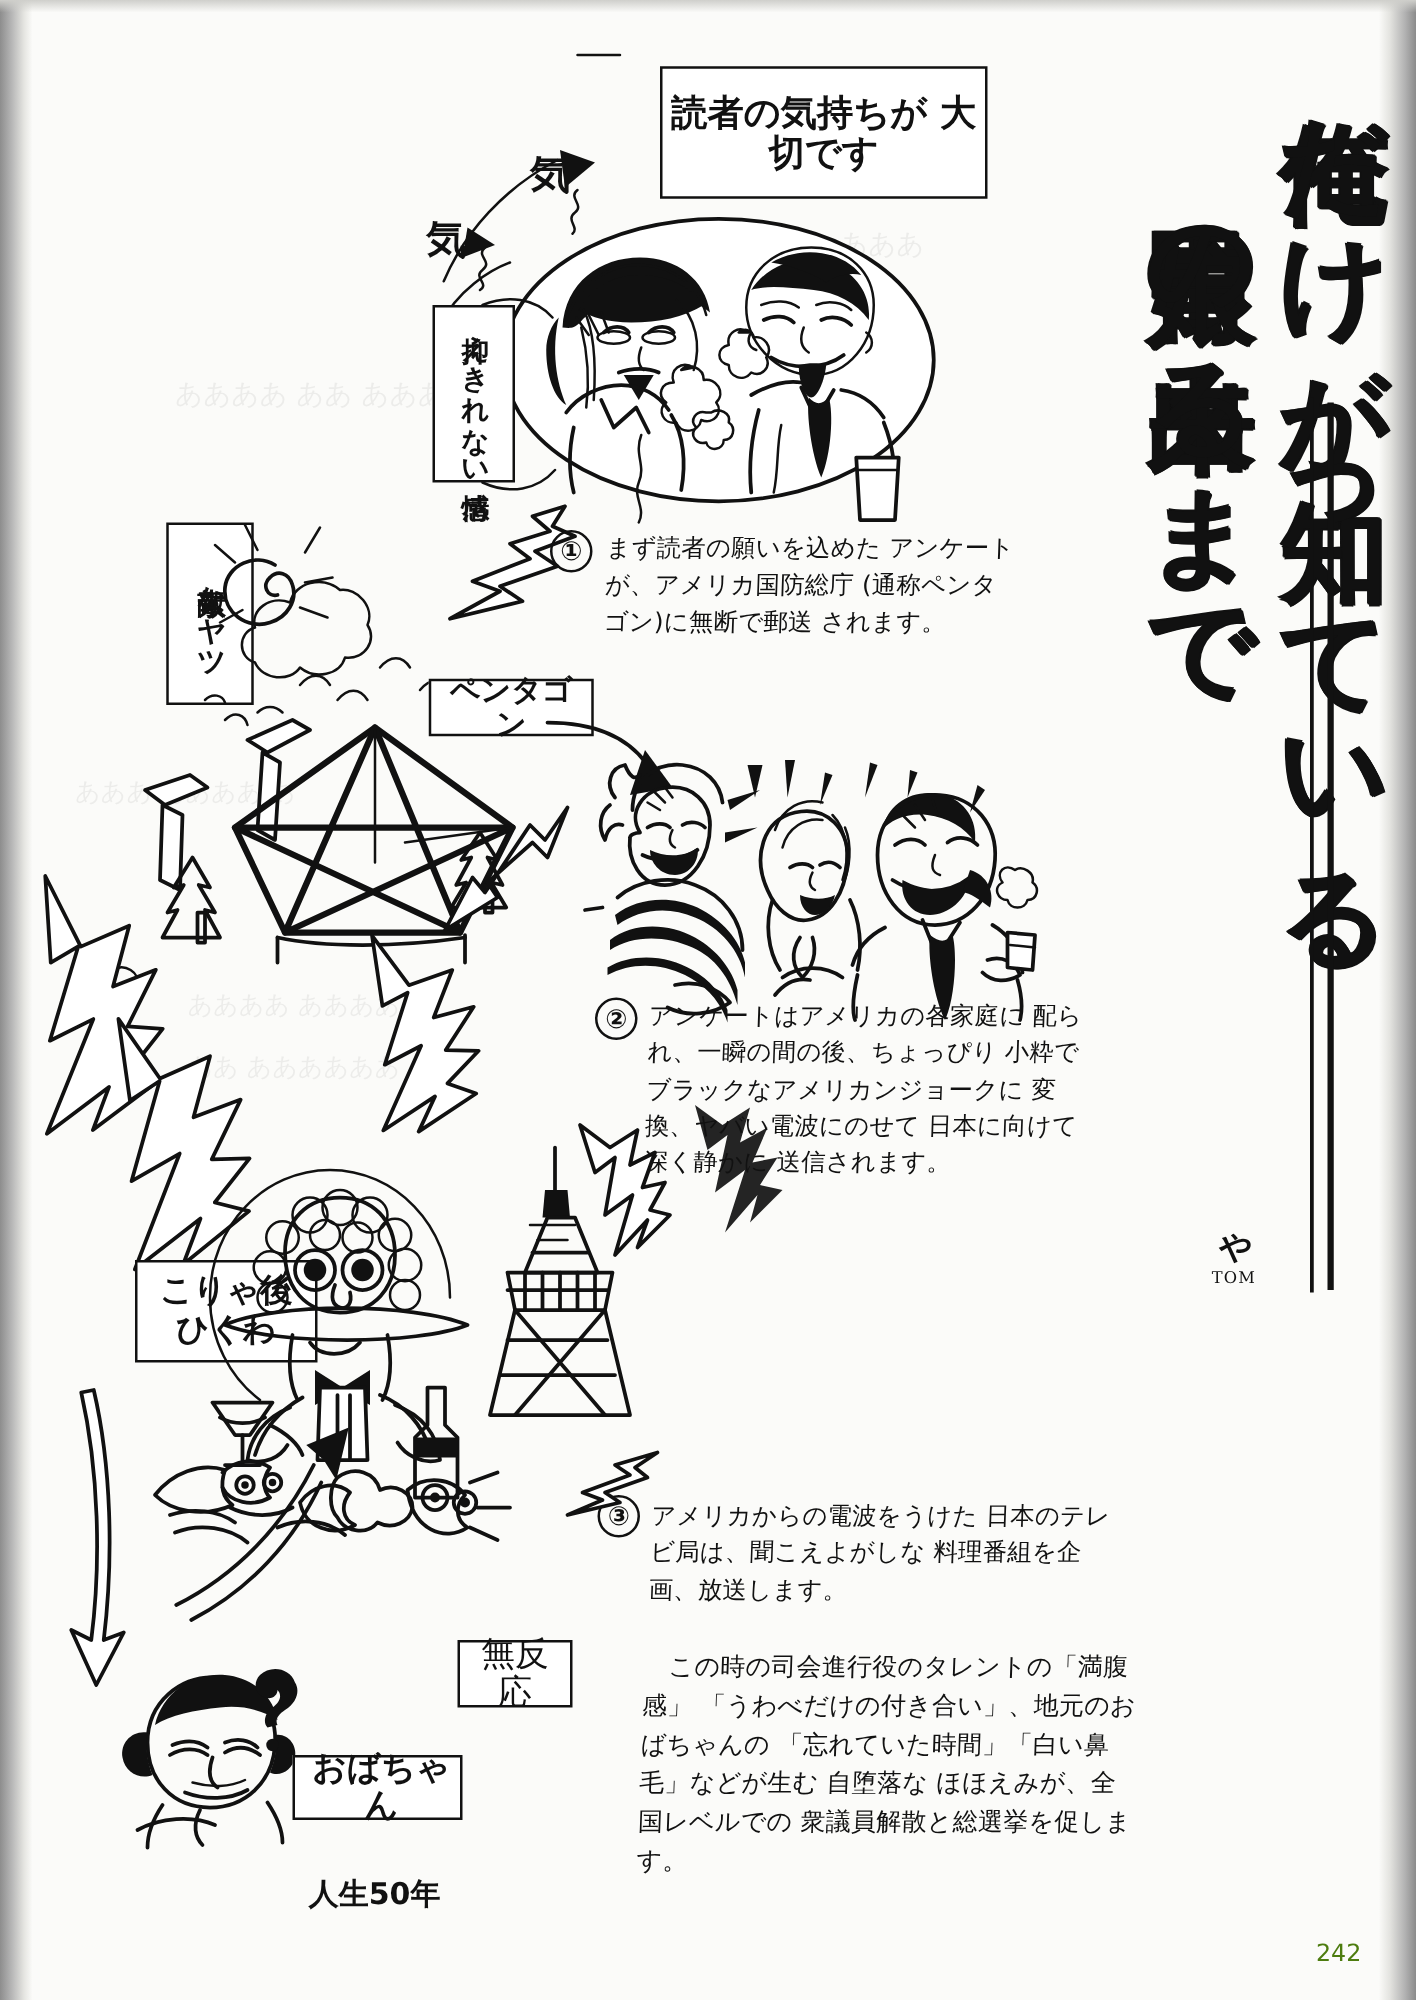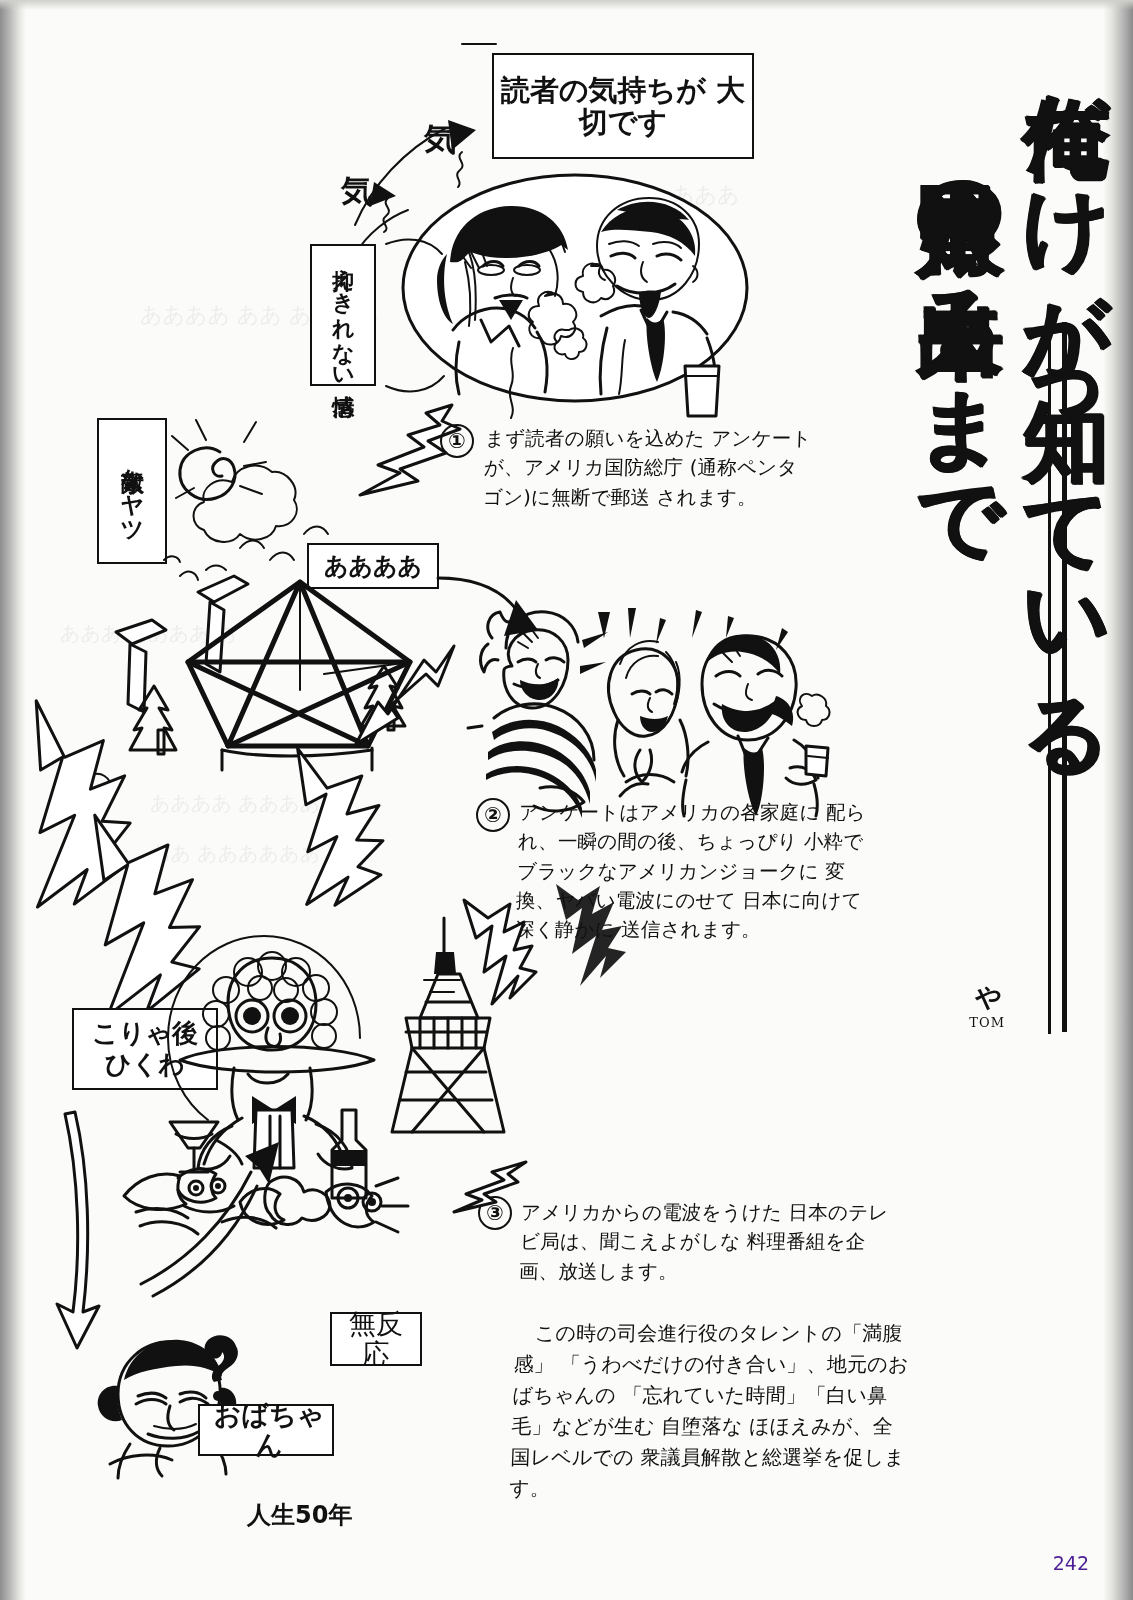--- a/index.html
+++ b/index.html
@@ -17,21 +17,21 @@
     background:linear-gradient(to right,#8d8d8d 0%,#b5b5b5 35%,#e6e6e2 75%,rgba(251,251,249,0) 100%);}
   .scan-edge-right{position:absolute;right:0;top:0;width:30px;height:100%;
     background:linear-gradient(to left,#8a8a8a 0%,#b2b2b2 30%,#e3e3df 70%,rgba(251,251,249,0) 100%);}
   .scan-edge-top{position:absolute;left:0;top:0;width:100%;height:10px;
     background:linear-gradient(to bottom,#cfcfcb 0%,rgba(251,251,249,0) 100%);}
   .bleed{position:absolute;opacity:.055;filter:blur(.4px);
     font-family:"DejaVu Sans","Liberation Sans",sans-serif;color:#000;}
   .boxlabel{
     position:absolute;border:2.5px solid #111;background:#fff;
     display:flex;align-items:center;justify-content:center;
-    text-align:center;line-height:1.12;padding:4px 6px;
+    text-align:center;line-height:1.12;padding:4px 6px;margin-left:36px;
   }
   .boxlabel.vert{writing-mode:vertical-rl;text-orientation:upright;}
   .handtext{position:absolute;white-space:pre-line;line-height:1.36;}
 
   
   .title-wrap{position:absolute;right:18px;top:22px;width:290px;height:1030px;}
   .brushcol{
     position:absolute;top:0;
     writing-mode:vertical-rl;text-orientation:upright;
     font-weight:bold;color:#111;letter-spacing:2px;
@@ -40,21 +40,21 @@
                 1.6px .8px 0 #111,-1.6px -.8px 0 #111;
     transform-origin:top right;
   }
   .brushcol.c1{right:6px;top:8px;font-size:86px;line-height:.96;}
   .brushcol.c2{right:112px;top:96px;font-size:86px;line-height:.96;}
   .title-rule{position:absolute;background:#111;}
   .sig{position:absolute;right:128px;top:980px;font-size:13px;
        font-family:"DejaVu Serif","Liberation Serif",serif;letter-spacing:1px;}
   .sig .kana{font-size:26px;font-weight:bold;display:block;margin-left:6px;}
 
-  .pagenum{position:absolute;right:44px;bottom:26px;font-size:19px;color:#4c1d95;
+  .pagenum{position:absolute;right:44px;bottom:26px;font-size:19px;color:#4d7c0f;
     font-family:"DejaVu Sans","Liberation Sans",sans-serif;}
 
   
   .para{position:absolute;font-size:19.5px;line-height:1.5;letter-spacing:.2px;
         transform:skewX(-2deg);}
   .circnum{
     position:absolute;width:34px;height:34px;border:2.5px solid #111;border-radius:50%;
     display:flex;align-items:center;justify-content:center;font-size:21px;font-weight:bold;
   }
   svg{display:block;overflow:visible;}
@@ -191,21 +191,21 @@
     <path class="ink-thin" d="M136,20 l10,20 M196,22 l-12,20 M206,62 l-22,4 M202,94 l-22,-8 M116,98 l18,-10 M112,36 l16,14"></path>
     <path class="ink-thin" d="M212,72 c-14,-12 -36,-6 -40,10 c-16,-6 -32,6 -28,20 c-14,4 -14,24 0,28 c6,14 28,16 36,4 c12,10 32,6 36,-8 c16,2 26,-14 18,-26 c6,-14 -8,-30 -22,-28z"></path>
     <path class="ink-thin" d="M6,452 M10,468"></path>
     <path class="ink-thin" d="M180,148 c8,-10 18,-10 24,0 M210,160 c8,-10 18,-10 24,0 M244,134 c8,-10 18,-10 24,0 M276,152 c8,-10 18,-10 24,0 M146,170 c6,-6 14,-6 20,0"></path>
     <path class="ink-thin" d="M120,176 c8,-8 16,-4 18,4 M104,160 c6,-6 14,-4 16,2"></path>
     <path class="ink-thin" d="M4,356 l0,0"></path>
     <path class="ink-thin" d="M24,374 c8,-10 20,-8 24,2 c10,-6 22,2 20,12 c-16,2 -32,0 -44,-14z" transform="translate(-18,0)"></path>
   </svg>
 
   <div class="boxlabel" style="left:307px;top:543px;width:132px;height:46px;font-size:24px;font-weight:600;">
-    <span>ああああ</span>
+    <span>ペンタゴン</span>
   </div>
 
   <svg style="position:absolute;left:110px;top:540px;" width="340" height="230">
 
     <path class="white" d="M88,52 l36,-16 l14,8 l-34,18 z"></path>
     <path class="white" d="M100,62 l14,8 l-4,62 l-14,-8 z"></path>
     <path class="white" d="M6,92 l36,-12 l14,10 l-34,14 z"></path>
     <path class="white" d="M20,104 l16,8 l-2,60 l-16,-8 z"></path>
 
     <path class="ink-fat" d="M190,42 L300,122 L258,206 L118,206 L78,122 Z"></path>

